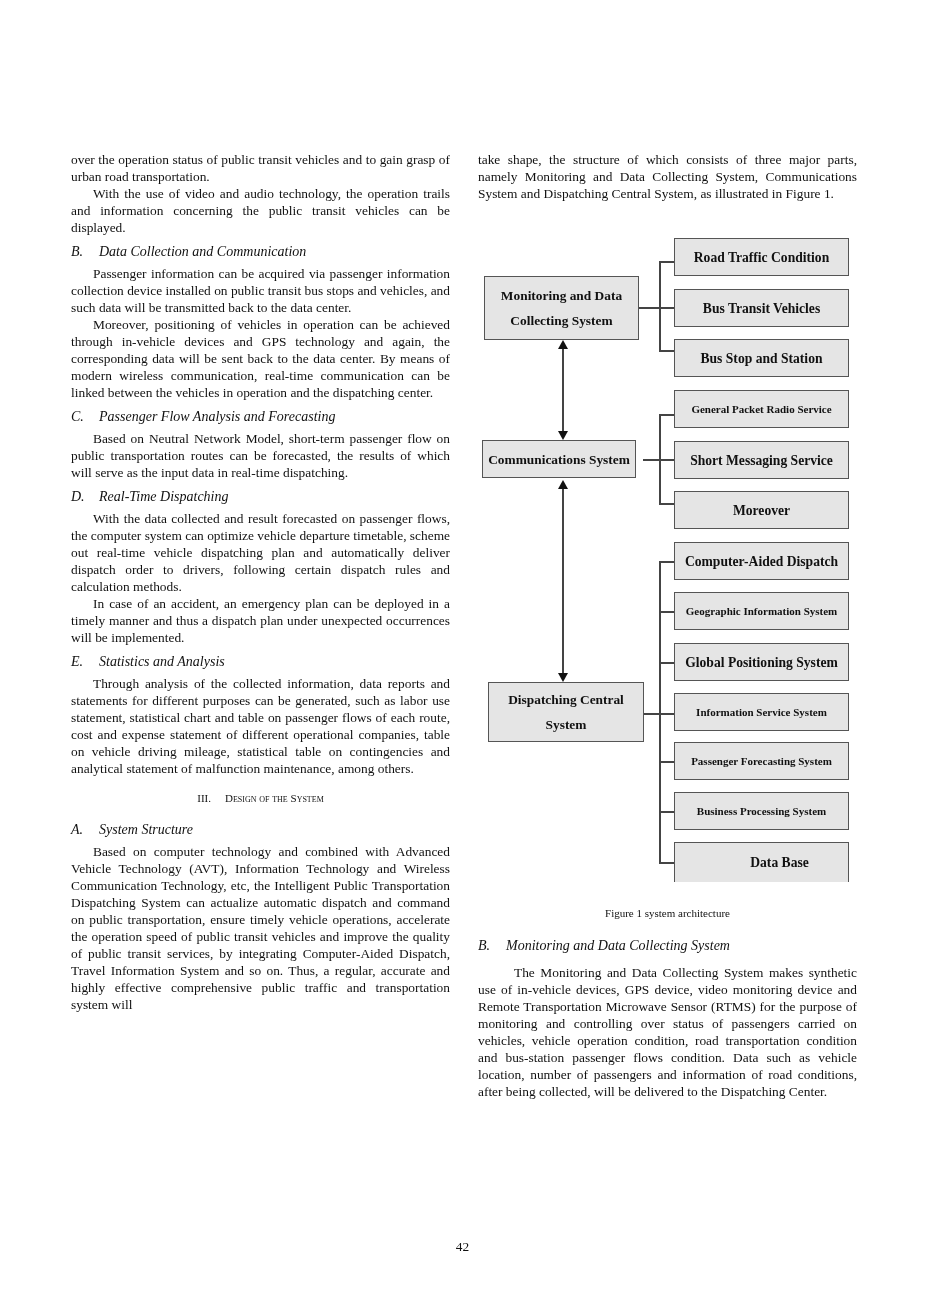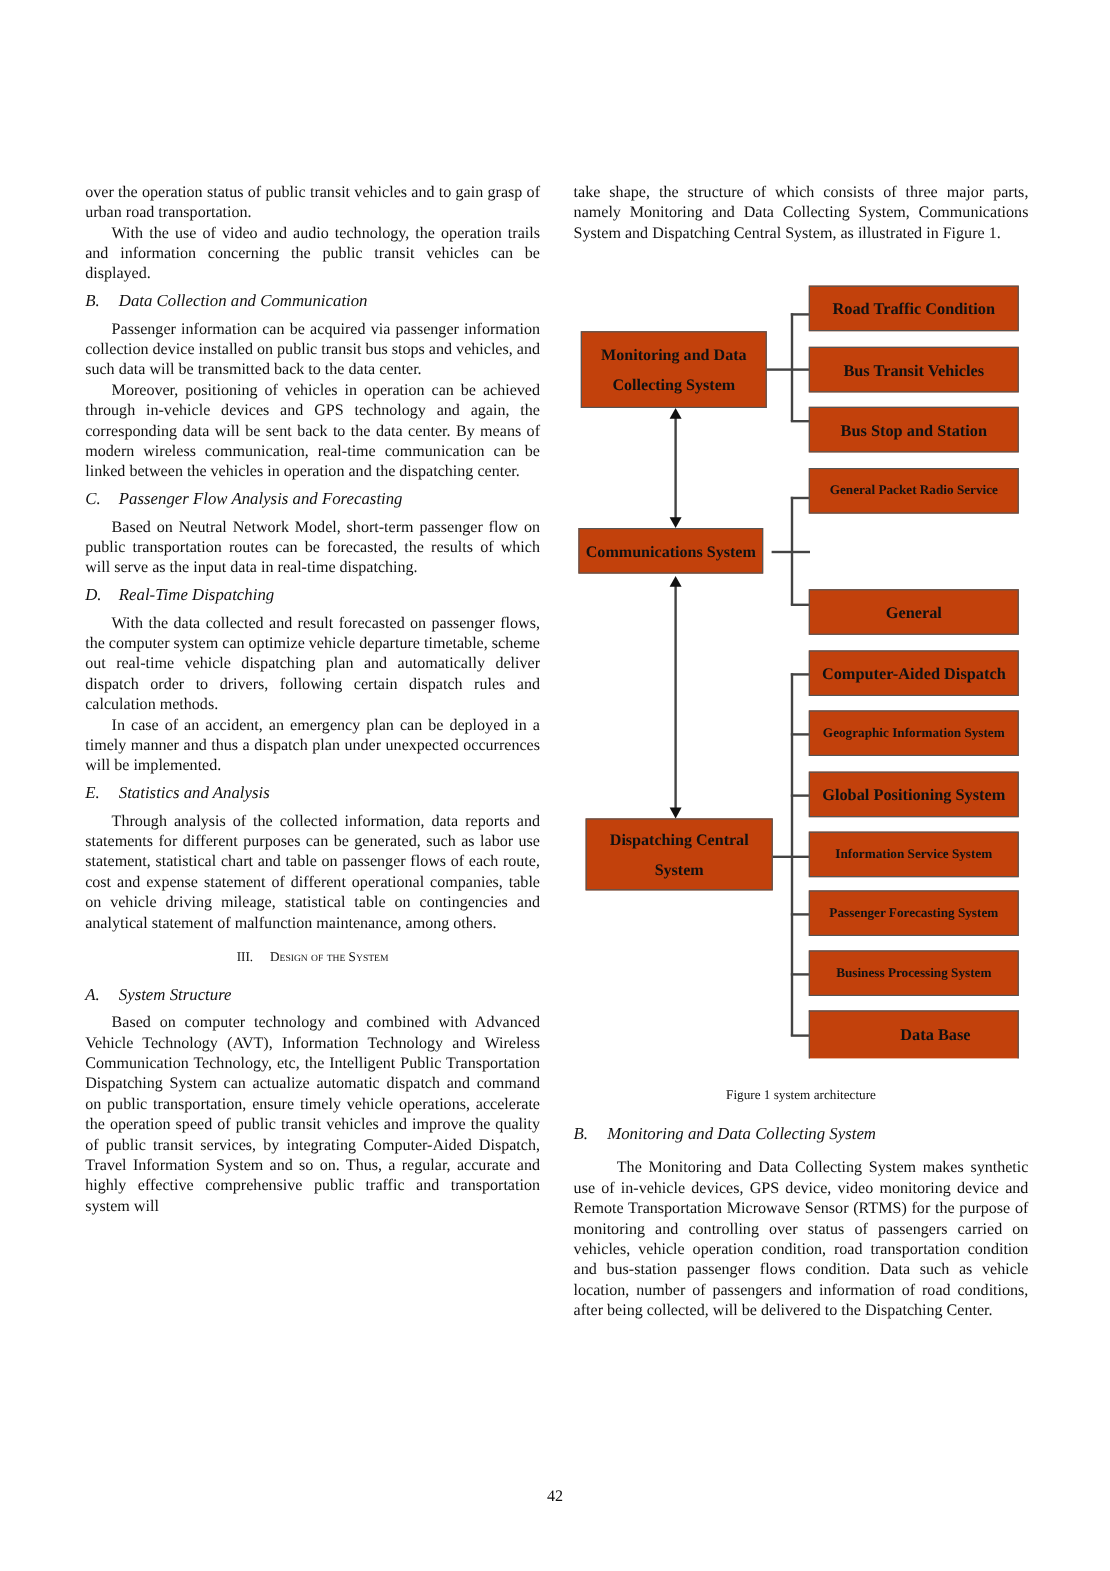--- a/index.html
+++ b/index.html
@@ -20,21 +20,21 @@
   .subhead .lbl { display: inline-block; width: 28px; }
   .sechead {
     text-align: center; margin: 13px 0 14px 0; font-size: 11px;
   }
   .sechead .num { margin-right: 14px; }
   .sc { font-variant: small-caps; }
 
   
   #diagram { position: absolute; left: 478px; top: 230px; width: 390px; height: 660px; }
   .box {
-    position: absolute; border: 1.3px solid #555; background: #c2410c;
+    position: absolute; border: 1.3px solid #555; background: #e5e5e5;
     display: flex; align-items: center; justify-content: center; 
     font-weight: bold; font-family: "Liberation Serif", serif; color: #111;
     box-sizing: border-box;
   }
   .main-box { font-size: 13.4px; line-height: 25px; }
   .sub-box { left: 196px; width: 175px; height: 38px; }
   .fs-l { font-size: 13.6px; }
   .fs-s { font-size: 11px; }
   .line { position: absolute; background: #444; }
   .arrow-up, .arrow-down {
@@ -124,21 +124,22 @@
   <div class="box sub-box fs-l" style="top:8px;">Road Traffic Condition</div>
   <div class="box sub-box fs-l" style="top:59px;">Bus Transit Vehicles</div>
   <div class="box sub-box fs-l" style="top:109px;">Bus Stop and Station</div>
 
   <div class="line" style="left:165px; top:229px; width:32px; height:1.5px;"></div>
   <div class="line" style="left:181px; top:184px; width:1.5px; height:90px;"></div>
   <div class="line" style="left:181px; top:184px; width:16px; height:1.5px;"></div>
   <div class="line" style="left:181px; top:273px; width:16px; height:1.5px;"></div>
 
   <div class="box sub-box fs-s" style="top:160px;">General Packet Radio Service</div>
-  <div class="box sub-box fs-l" style="top:261px;">General</div>
+  <div class="box sub-box fs-l" style="top:211px;">Short Messaging Service</div>
+  <div class="box sub-box fs-l" style="top:261px;">Moreover</div>
 
   <div class="line" style="left:166px; top:483px; width:31px; height:1.5px;"></div>
   <div class="line" style="left:181px; top:331px; width:1.5px; height:302px;"></div>
   <div class="line" style="left:181px; top:331px; width:16px; height:1.5px;"></div>
   <div class="line" style="left:181px; top:381px; width:16px; height:1.5px;"></div>
   <div class="line" style="left:181px; top:432px; width:16px; height:1.5px;"></div>
   <div class="line" style="left:181px; top:531px; width:16px; height:1.5px;"></div>
   <div class="line" style="left:181px; top:581px; width:16px; height:1.5px;"></div>
   <div class="line" style="left:181px; top:632px; width:16px; height:1.5px;"></div>
 

